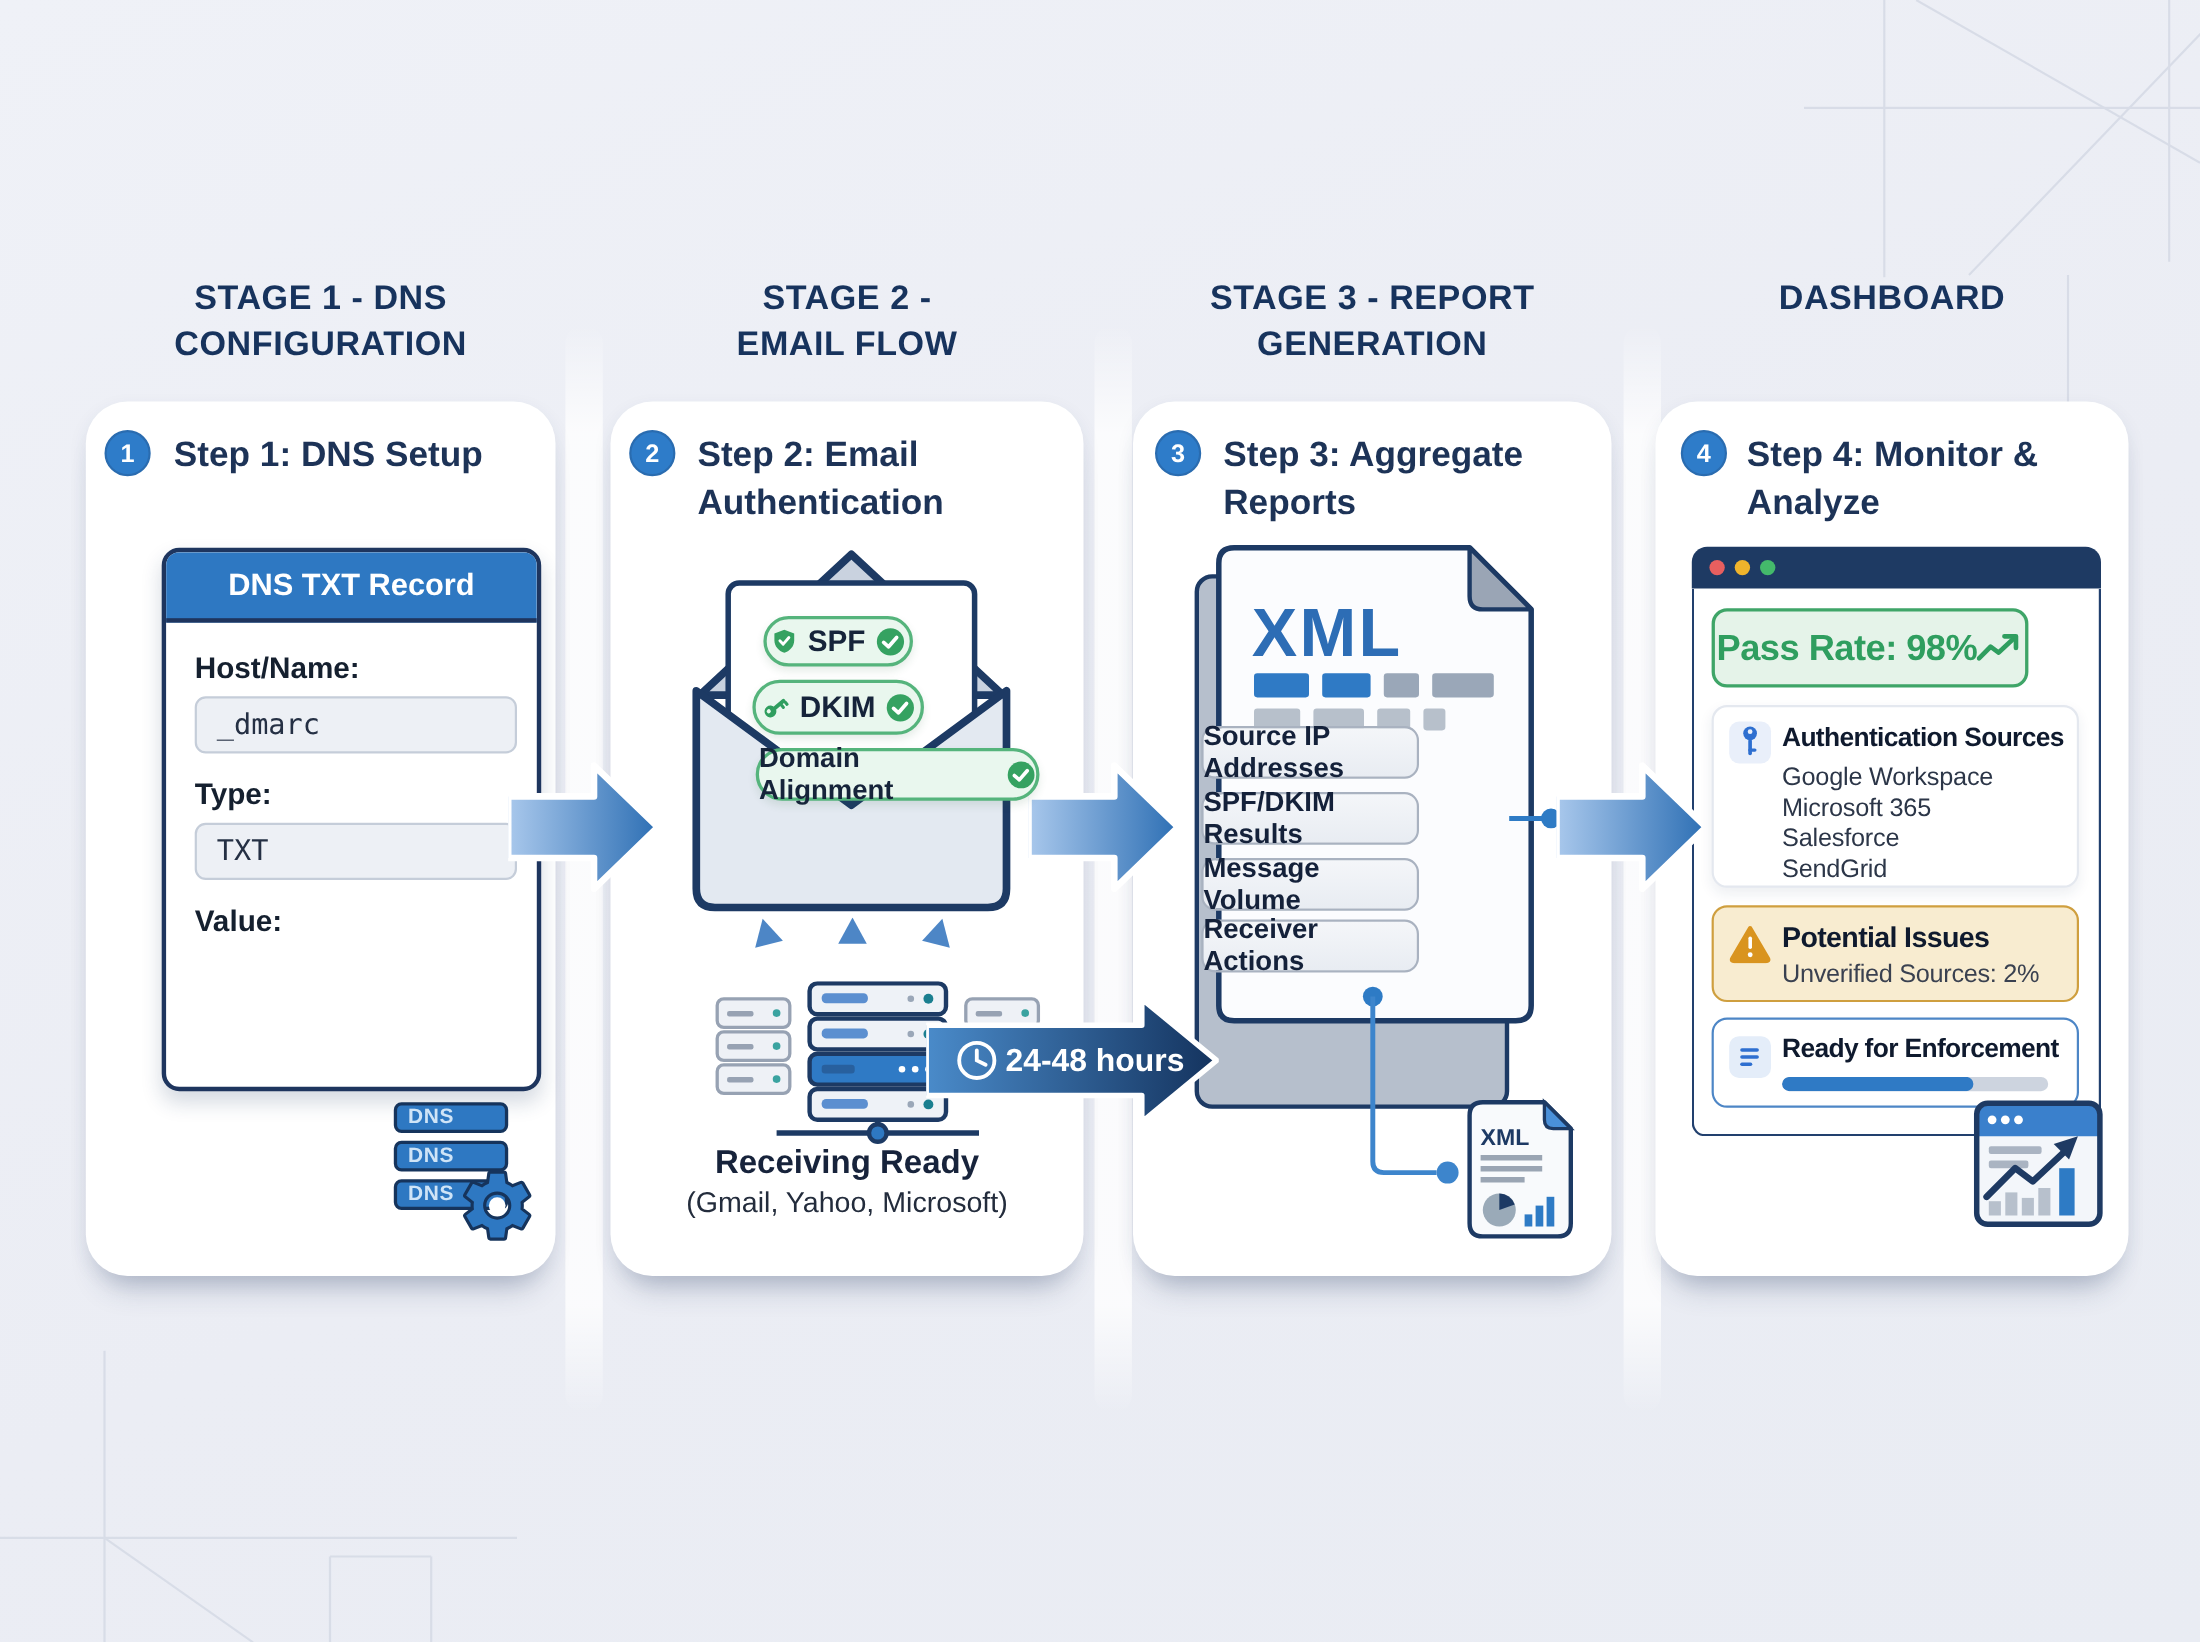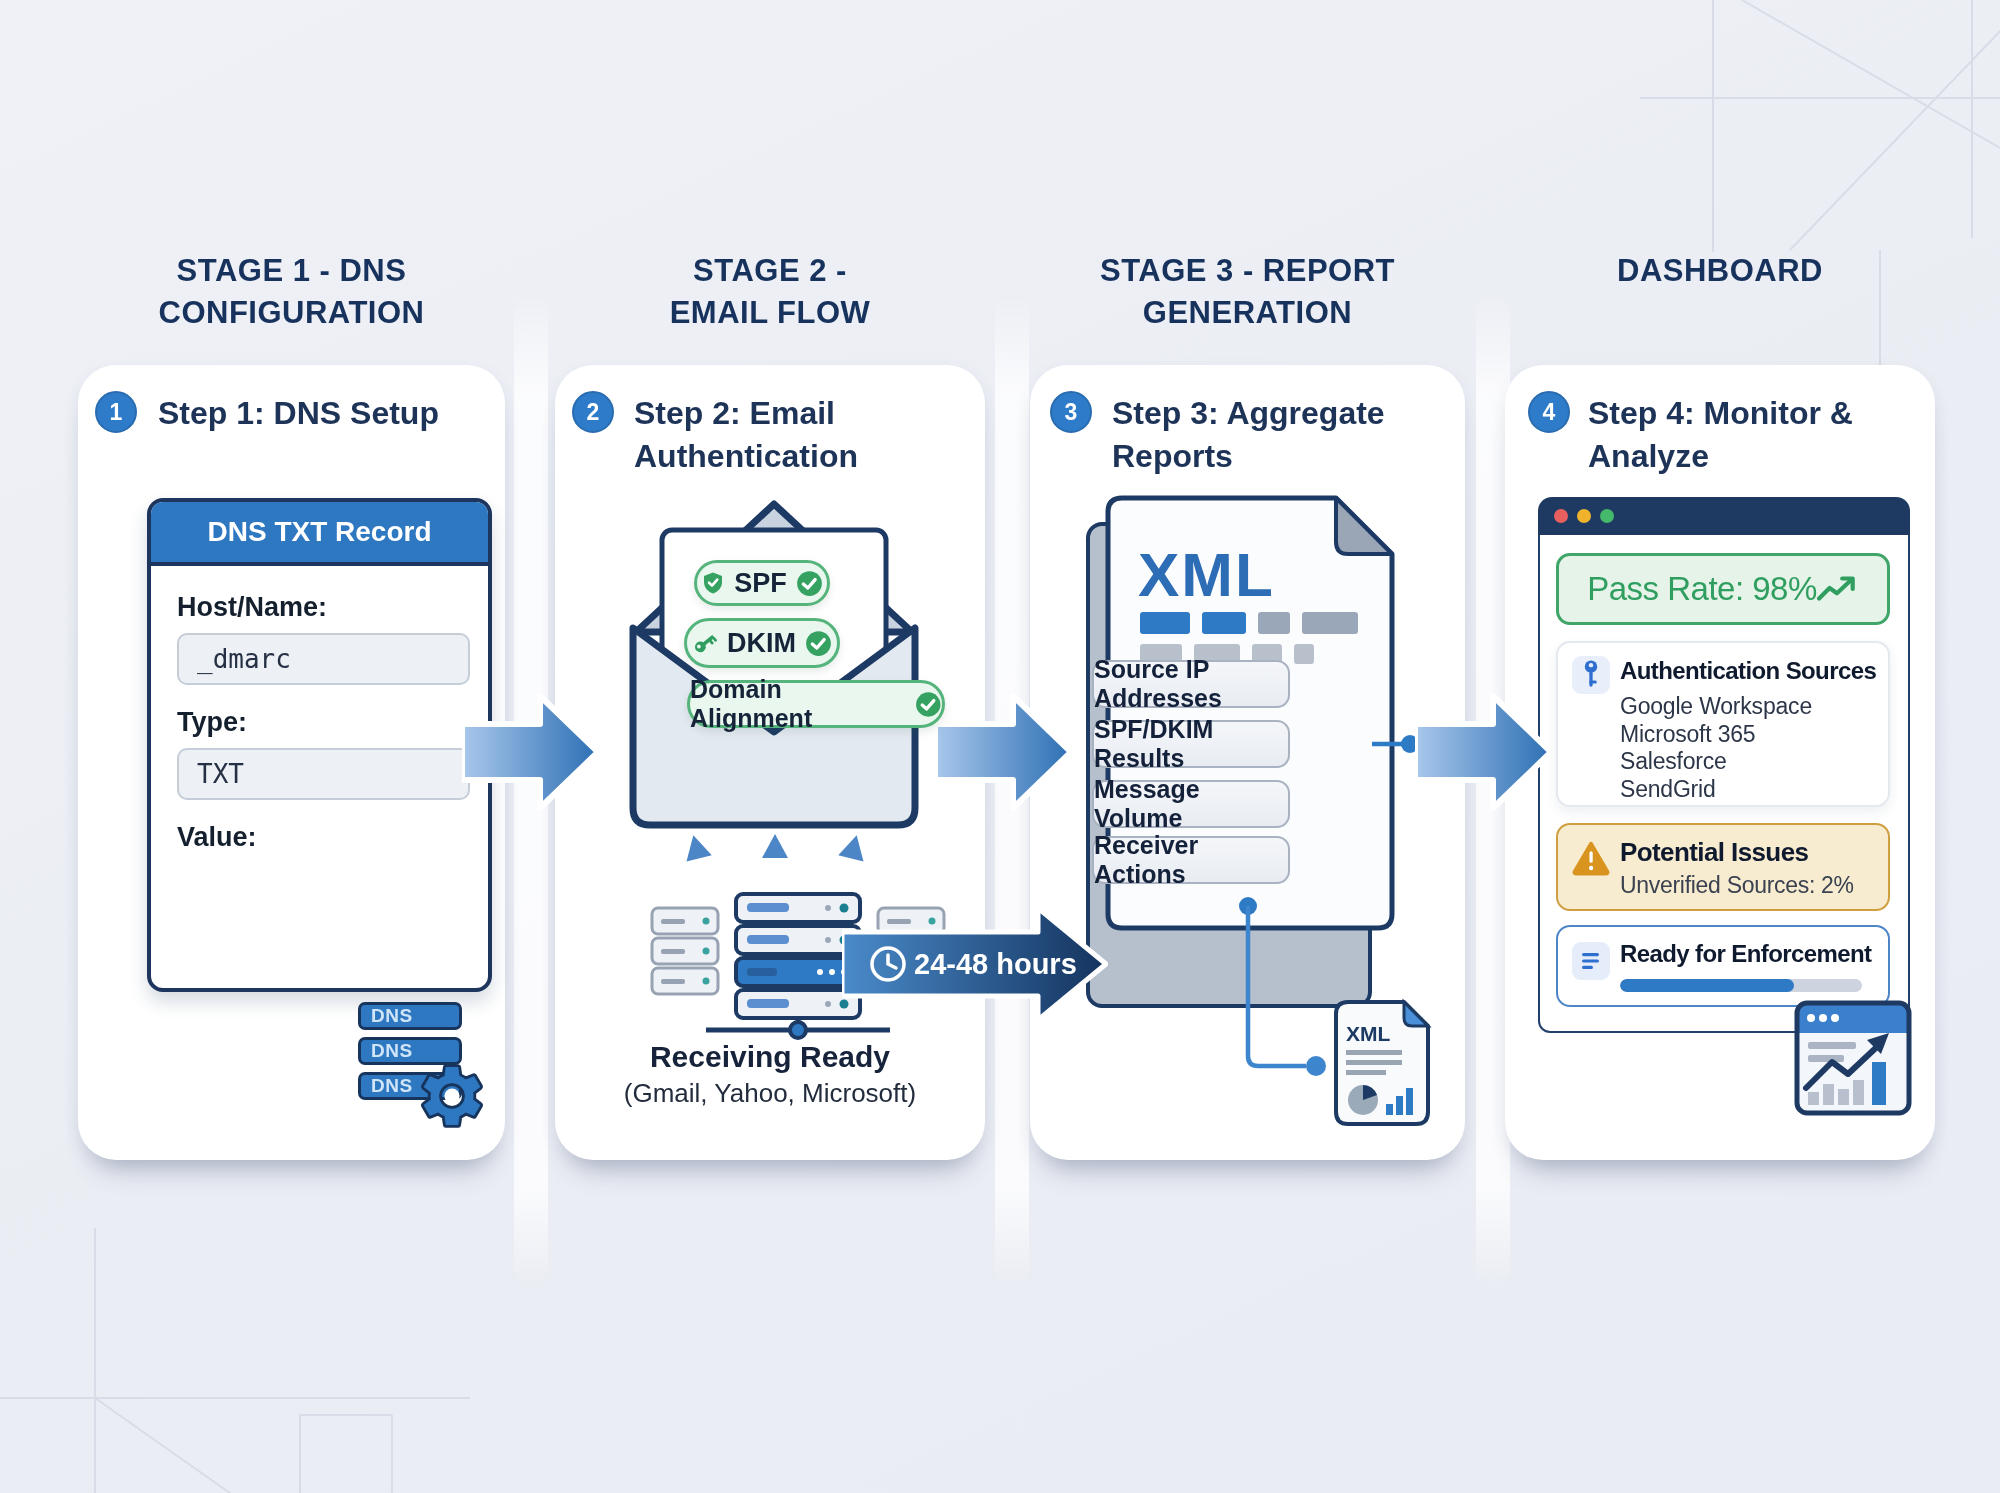--- a/index.html
+++ b/index.html
@@ -70,24 +70,24 @@
   .window-title{
     position:absolute;left:1538px;top:497px;width:372px;height:38px;z-index:4;
     background:#1e3a63;border-radius:14px 14px 0 0;display:flex;align-items:center;gap:9px;padding-left:16px;
   }
   .window-body{
     position:absolute;left:1538px;top:535px;width:372px;height:498px;z-index:3;
     background:#fff;border:2px solid #22406e;border-top:none;border-radius:0 0 12px 12px;
   }
   .tl-dot{width:14px;height:14px;border-radius:50%;}
   .passrate{
-    position:absolute;left:1556px;top:553px;width:334px;height:72px;z-index:5;
+    position:absolute;left:1556px;top:553px;width:288px;height:72px;z-index:5;
     background:#e5f3e9;border:3px solid #3fa568;border-radius:14px;
     display:flex;align-items:center;justify-content:center;
-    color:#2f9e5f;font-weight:normal;font-size:33px;letter-spacing:-.5px;white-space:nowrap;
+    color:#2f9e5f;font-weight:bold;font-size:33px;letter-spacing:-.5px;white-space:nowrap;
   }
   .dash-card{position:absolute;left:1556px;width:334px;z-index:5;border-radius:14px;padding-left:25px;}
   .dash-icon{
     position:absolute;left:14px;width:38px;height:38px;border-radius:9px;
     display:flex;align-items:center;justify-content:center;
   }
   .dash-title{position:absolute;left:62px;color:#0f1a2e;font-weight:bold;font-size:24px;letter-spacing:-.6px;white-space:nowrap;}
   .dash-sub{position:absolute;left:62px;color:#3a4150;font-size:23px;letter-spacing:-.3px;white-space:nowrap;}
   .auth-item{color:#2c3648;font-size:23px;line-height:27.5px;letter-spacing:-.2px;}
   .progress-track{

